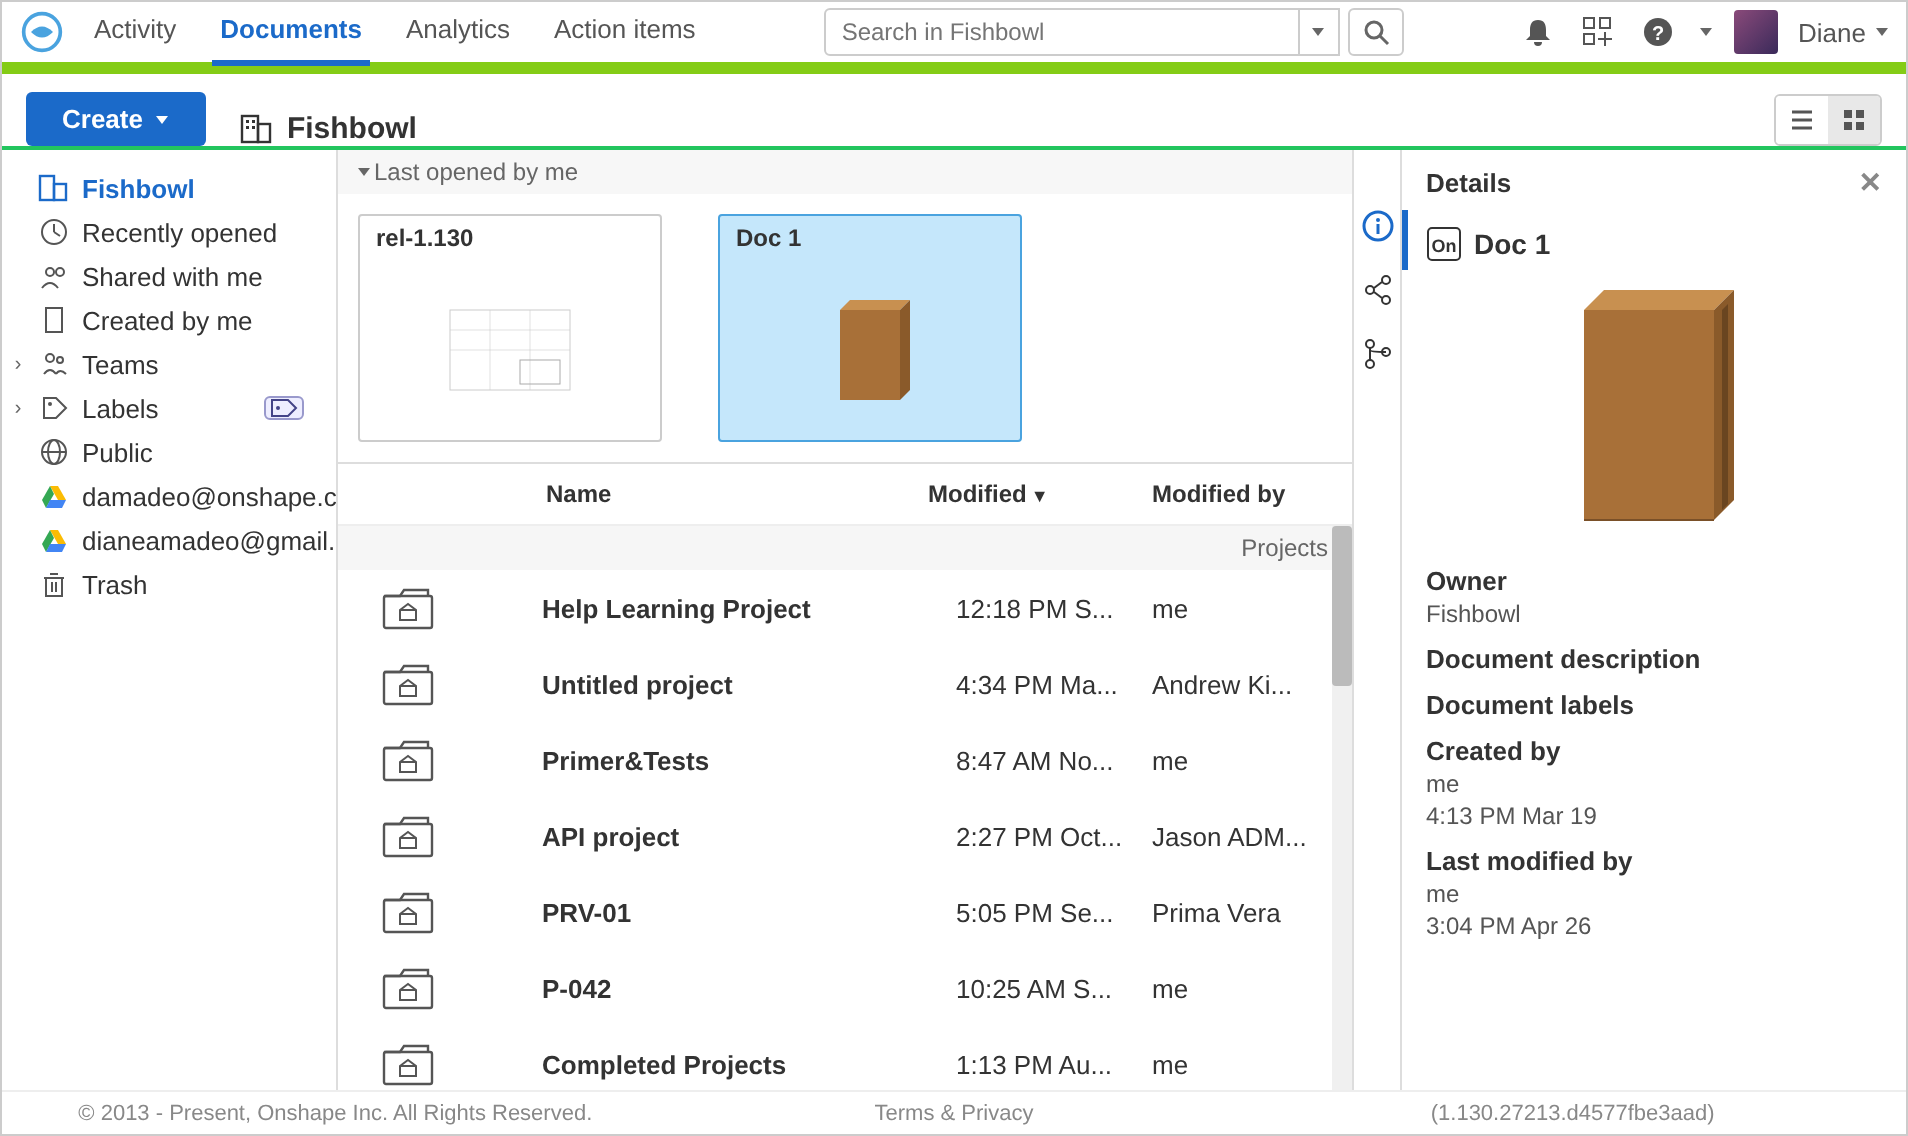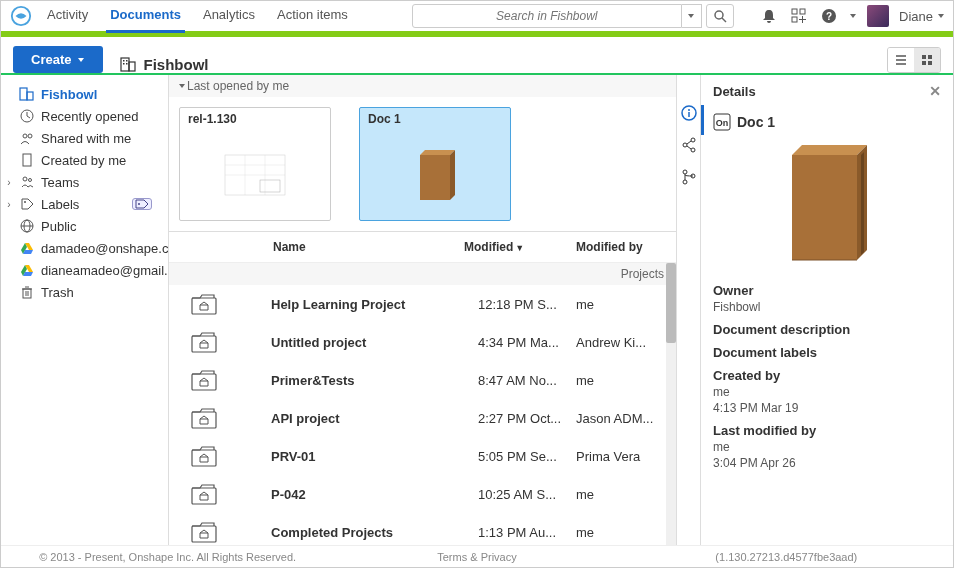--- a/index.html
+++ b/index.html
@@ -6,21 +6,21 @@
   body { font-family: "Helvetica Neue", Arial, sans-serif; font-size: 13px; color: #333; background: #fff; width: 954px; height: 568px; overflow: hidden; border: 1px solid #ccc; }
   
   
   .topnav { display: flex; align-items: center; height: 36px; border-bottom: 6px solid #84cc16; padding: 0 8px; }
   .logo { width: 24px; height: 24px; display: flex; align-items: center; justify-content: center; margin-right: 10px; }
   .logo svg { width: 22px; height: 22px; }
   .nav-tabs { display: flex; gap: 14px; align-items: center; }
   .nav-tab { padding: 8px 4px; font-size: 13px; color: #555; cursor: pointer; border-bottom: 3px solid transparent; }
   .nav-tab.active { color: #1b6ac9; font-weight: bold; border-bottom: 3px solid #1b6ac9; }
   .search-wrap { margin-left: 60px; display: flex; align-items: center; }
-  .search-input { width: 270px; height: 24px; border: 1px solid #ccc; border-radius: 3px 0 0 3px; padding: 0 8px; font-size: 12px; font-style: italic; color: #888; text-align: center; }
+  .search-input { width: 238px; height: 24px; border: 1px solid #ccc; border-radius: 3px 0 0 3px; padding: 0 8px; font-size: 12px; color: #888; }
   .search-caret { width: 20px; height: 24px; border: 1px solid #ccc; border-left: none; display: flex; align-items: center; justify-content: center; background: #fff; cursor: pointer; }
   .search-btn { width: 28px; height: 24px; border: 1px solid #ccc; border-radius: 3px; margin-left: 4px; display: flex; align-items: center; justify-content: center; background: #fff; cursor: pointer; }
   .spacer { flex: 1; }
   .right-icons { display: flex; align-items: center; gap: 10px; }
   .icon-btn { width: 20px; height: 20px; display: flex; align-items: center; justify-content: center; color: #555; cursor: pointer; }
   .avatar { width: 22px; height: 22px; background: linear-gradient(135deg, #8a4a7a, #3a2a5a); border-radius: 2px; }
   .username-drop { display: flex; align-items: center; gap: 4px; font-size: 13px; color: #555; cursor: pointer; }
   
   
   .toolbar-row { display: flex; align-items: flex-end; height: 38px; border-bottom: 2px solid #22c55e; padding: 0 12px; }

